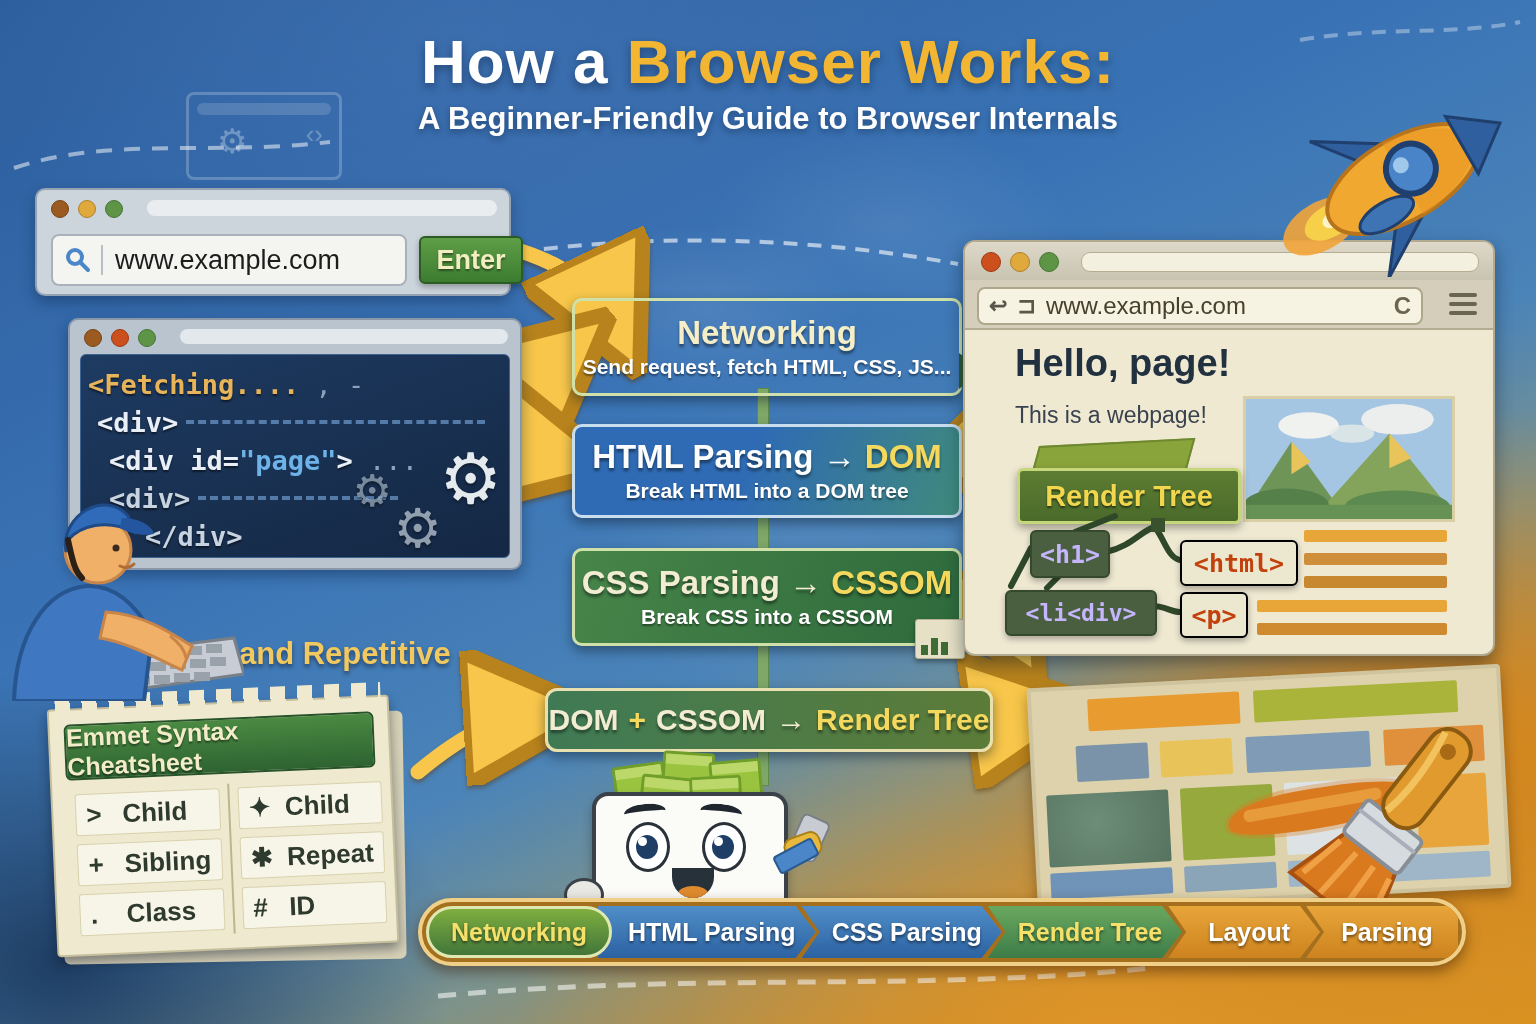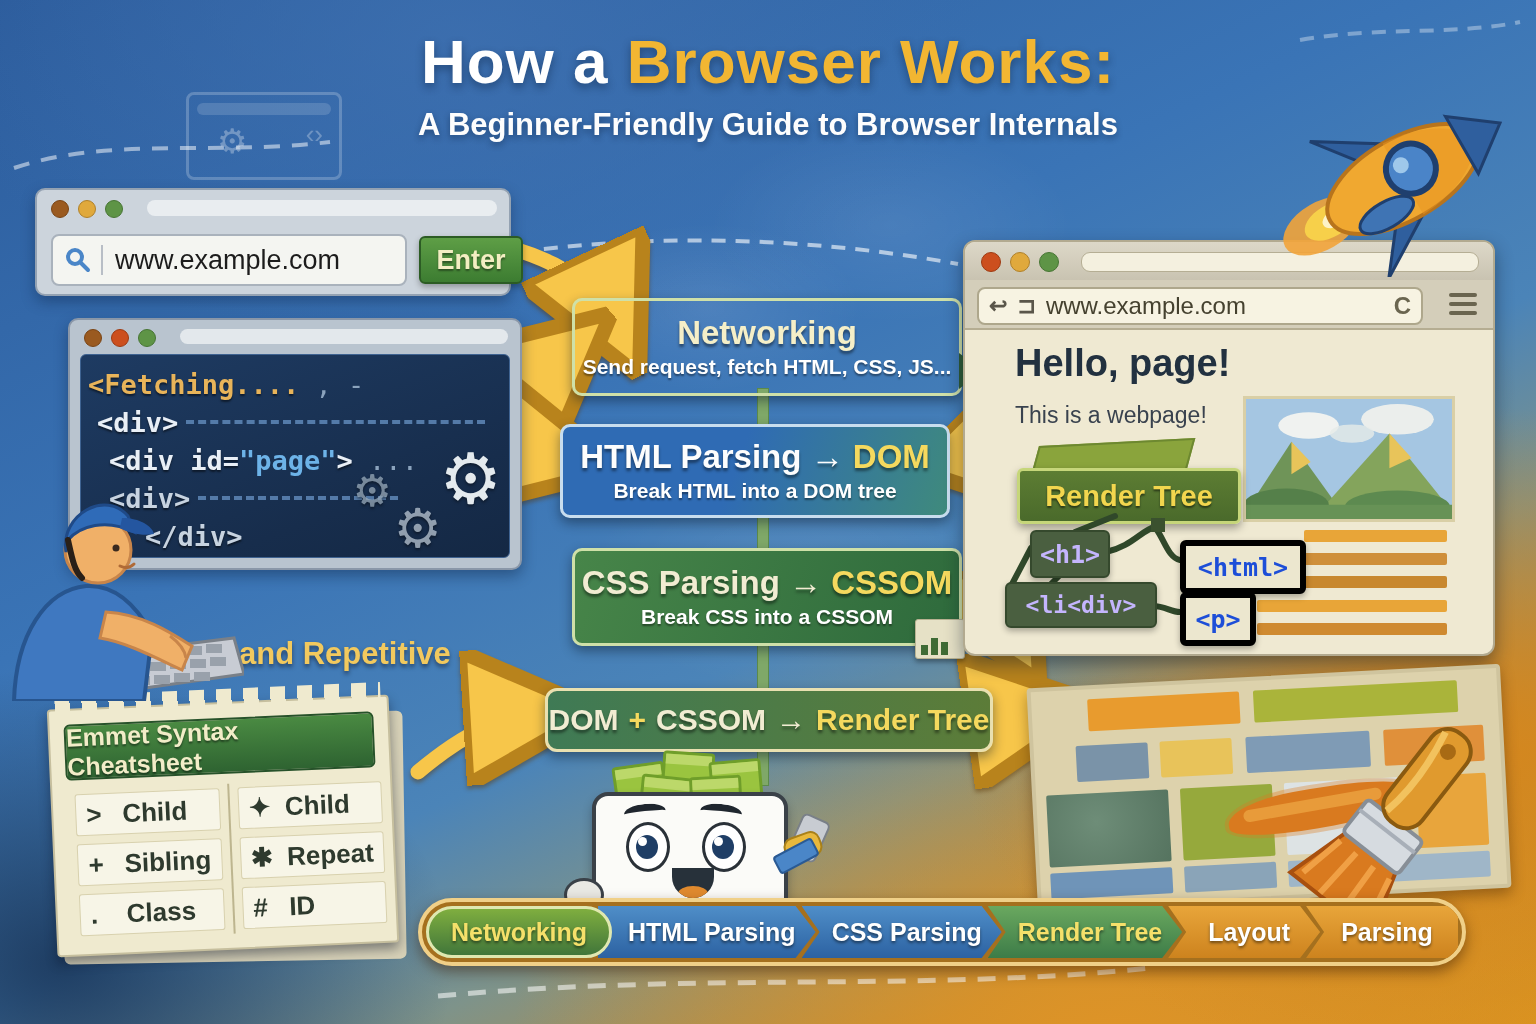--- a/index.html
+++ b/index.html
@@ -16,21 +16,21 @@
       radial-gradient(220px 120px at 46% 30%, rgba(255,255,255,.10), transparent 70%),
       radial-gradient(260px 140px at 58% 22%, rgba(255,255,255,.08), transparent 70%),
       radial-gradient(300px 170px at 52% 56%, rgba(255,255,255,.07), transparent 70%),
       radial-gradient(240px 130px at 88% 38%, rgba(90,60,20,.12), transparent 70%);}
   
   .title{position:absolute;left:0;top:26px;width:100%;text-align:center;z-index:5;}
   .title h1{margin:0;font-size:62px;font-weight:bold;color:#fff;letter-spacing:1px;
     text-shadow:0 4px 8px rgba(10,30,60,.45);}
   .title h1 .hl{color:#f0b washed;}
   .title h1 .hl{color:#f2b632;}
-  .title .sub{margin-top:10px;font-size:31px;font-weight:bold;color:#fdfdfd;
+  .title .sub{margin-top:4px;font-size:31px;font-weight:bold;color:#fdfdfd;
     text-shadow:0 3px 6px rgba(10,30,60,.45);}
   .ghost-win{position:absolute;left:186px;top:92px;width:150px;height:82px;border:3px solid rgba(255,255,255,.22);
     border-radius:8px;z-index:1;}
   .ghost-win .bar{position:absolute;left:8px;top:8px;right:8px;height:12px;background:rgba(255,255,255,.15);border-radius:6px;}
   .ghost-win .gear{position:absolute;left:28px;top:26px;font-size:34px;color:rgba(255,255,255,.3);}
   .ghost-win .glyph{position:absolute;right:16px;top:24px;font-size:26px;color:rgba(255,255,255,.28);}
   
   .mini-browser{position:absolute;left:35px;top:188px;width:472px;height:104px;background:#ccd4dc;
     border:2px solid #94a2b2;border-radius:10px;box-shadow:0 6px 14px rgba(10,30,60,.35);z-index:5;}
   .dots{position:absolute;display:flex;gap:9px;}
@@ -97,21 +97,21 @@
   .srow .sym{display:inline-block;width:36px;}
   
   .flowbox{position:absolute;border-radius:10px;box-shadow:0 5px 12px rgba(10,25,40,.45);z-index:5;
     display:flex;flex-direction:column;align-items:center;justify-content:center;}
   .fb-title{font-size:33px;font-weight:bold;text-shadow:0 3px 3px rgba(0,0,0,.45);line-height:1.1;}
   .fb-sub{font-size:21px;font-weight:bold;color:#ffffff;text-shadow:0 2px 2px rgba(0,0,0,.45);margin-top:4px;}
   .box-net{left:572px;top:298px;width:384px;height:92px;background:linear-gradient(135deg,#579250 0%,#3570442 0),linear-gradient(135deg,#579250,#2e6a3e);border:3px solid #cfe0a8;}
   .box-net::after{content:"";position:absolute;right:-24px;top:56%;width:0;height:0;
     border-top:18px solid transparent;border-bottom:18px solid transparent;border-left:24px solid #2e5c36;}
   .box-net .fb-title{color:#f5efc8;}
-  .box-html{left:560px;top:424px;width:384px;height:88px;background:linear-gradient(110deg,#2f6bb4 45%,#3f8a7c);border:3px solid #c8ddee;}
+  .box-html{left:572px;top:424px;width:384px;height:88px;background:linear-gradient(110deg,#2f6bb4 45%,#3f8a7c);border:3px solid #c8ddee;}
   .box-css{left:572px;top:548px;width:384px;height:92px;background:linear-gradient(110deg,#478549,#2e6a3c);border:3px solid #cfe0a8;}
   .t-white{color:#fdfdfd;}
   .t-cream{color:#f1ecd2;}
   .t-gold{color:#f5d95e;}
   .chart-icon{position:absolute;right:-6px;bottom:-16px;width:38px;height:32px;background:#e6e1c6;border-radius:3px;
     border:1px solid #b8b292;display:flex;align-items:flex-end;gap:3px;padding:3px 5px;box-shadow:0 3px 5px rgba(0,0,0,.35);}
   .chart-icon i{display:block;background:#3f6b35;width:7px;}
   .vline{position:absolute;width:10px;background:#7fa868;border:1px solid #5c8a4a;z-index:4;}
   .box-dom{left:545px;top:688px;width:442px;height:58px;border-radius:12px;
     background:linear-gradient(90deg,#3f7a55,#5c7c38);border:3px solid #e9e0b0;
@@ -138,23 +138,23 @@
   .skel{position:absolute;height:12px;border-radius:2px;z-index:2;}
   .rt-label{position:absolute;left:52px;top:226px;width:218px;height:50px;border-radius:6px;z-index:3;
     background:linear-gradient(180deg,#5d7d33,#4a6a2b);border:3px solid #c6d67a;box-shadow:0 4px 8px rgba(0,0,0,.35);
     display:flex;align-items:center;justify-content:center;font-size:29px;font-weight:bold;color:#f2d64e;
     text-shadow:0 2px 2px rgba(0,0,0,.5);}
   .rt-flag{position:absolute;left:70px;top:200px;width:150px;height:34px;background:#8aa43c;z-index:2;
     transform:skewX(-18deg) rotate(-3deg);border:2px solid #6d8830;}
   .node{position:absolute;z-index:4;display:flex;align-items:center;justify-content:center;
     font-family:"DejaVu Sans Mono",monospace;font-weight:bold;border-radius:6px;box-shadow:0 3px 6px rgba(0,0,0,.3);}
   .node.dark{background:#4a5f40;border:2px solid #35492d;color:#c4b5fd;}
-  .node.lite{background:#ece7cf;border:6px solid #000000;color:#1d4ed8;}
+  .node.lite{background:#ece7cf;border:2px solid #000000;color:#c2410c;}
   .n-h1{left:65px;top:288px;width:76px;height:44px;font-size:25px;}
-  .n-li{left:40px;top:340px;width:148px;height:42px;font-size:23px;color:#cfe0a0;}
+  .n-li{left:40px;top:348px;width:148px;height:42px;font-size:23px;color:#cfe0a0;}
   .n-html{left:215px;top:298px;width:114px;height:42px;font-size:25px;}
   .n-p{left:215px;top:350px;width:64px;height:42px;font-size:25px;}
   .junction{position:absolute;left:186px;top:276px;width:14px;height:14px;background:#3a512e;z-index:4;}
   .tree-lines{position:absolute;inset:0;z-index:3;pointer-events:none;}
   
   .rocket{position:absolute;left:1283px;top:82px;width:240px;height:195px;z-index:6;}
   .brush{position:absolute;left:1262px;top:700px;width:260px;height:260px;z-index:7;}
   .grid-art{position:absolute;left:1032px;top:676px;width:466px;height:216px;transform:rotate(-3deg);z-index:5;
     background:#ddd2ac;border:4px solid #cfc49e;border-radius:4px;box-shadow:0 6px 14px rgba(60,30,5,.4);}
   .cell{position:absolute;border-radius:2px;}

